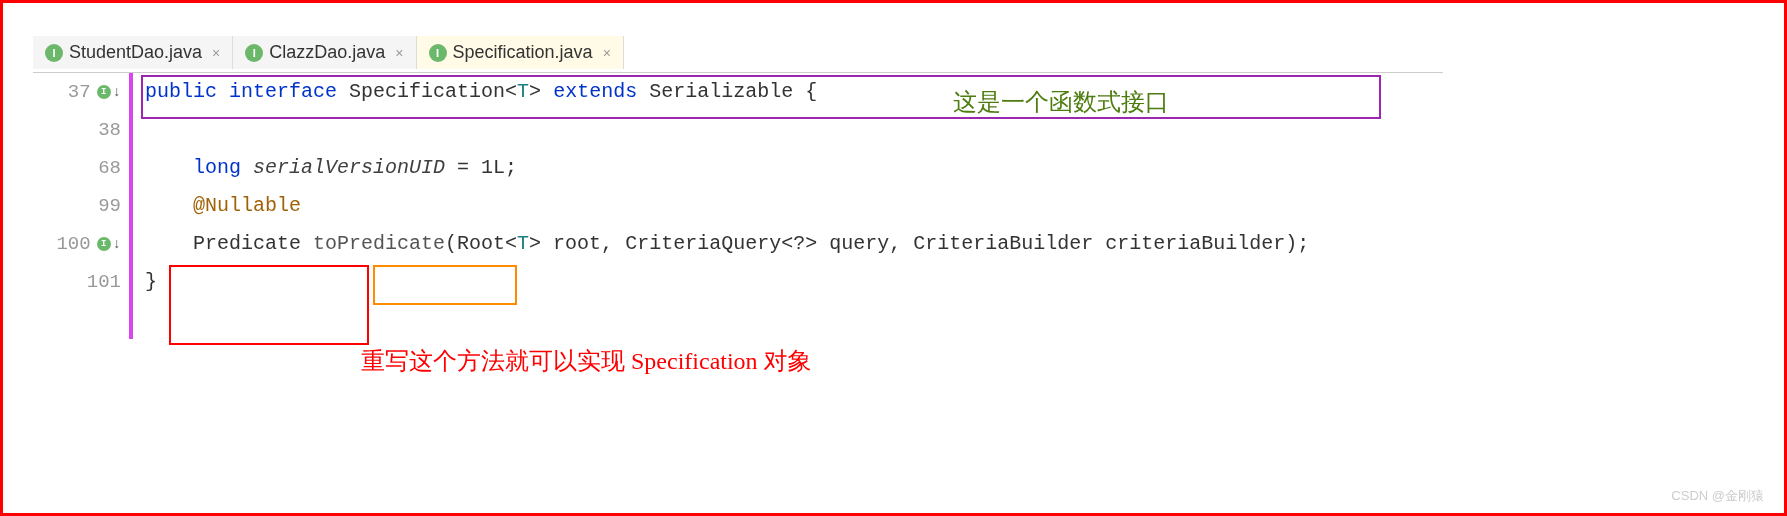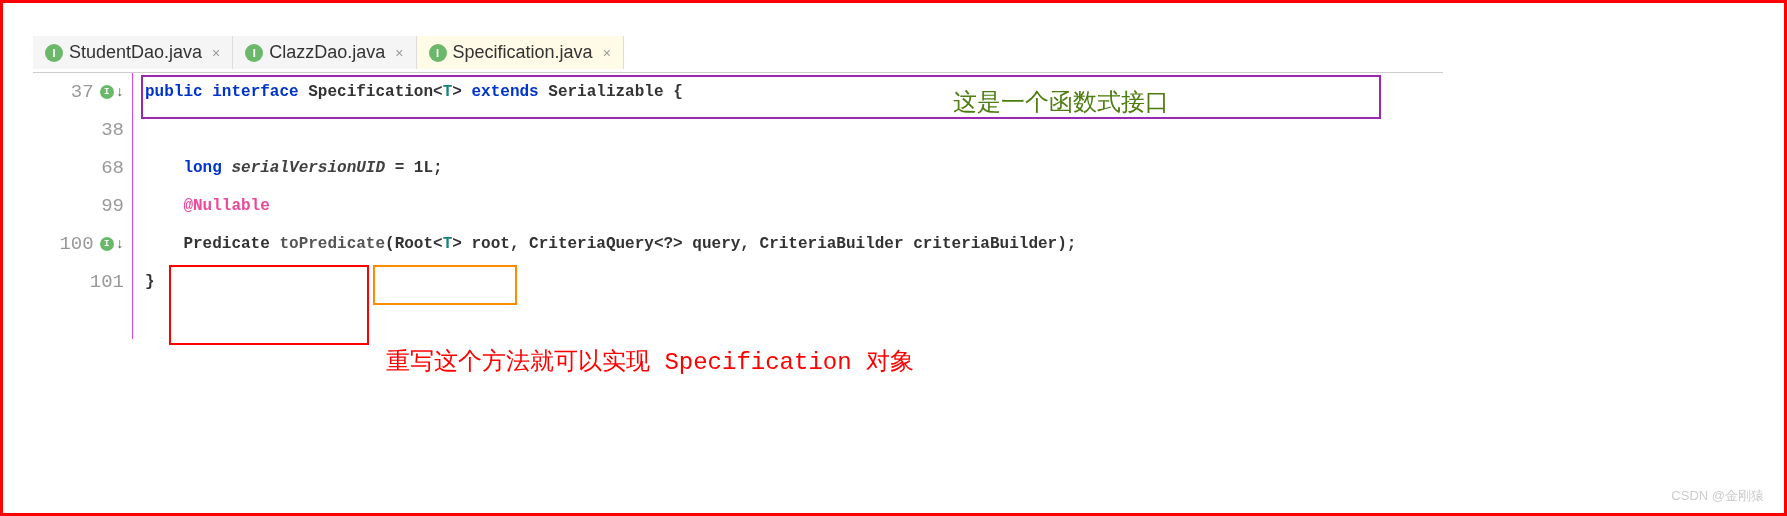--- a/index.html
+++ b/index.html
@@ -5,37 +5,37 @@
     * { margin: 0; padding: 0; box-sizing: border-box; }
     body { font-family: Consolas, "Courier New", monospace; background: #fff; }
     .outer-frame { border: 3px solid #ff0000; padding: 30px 30px 40px 30px; width: 1787px; height: 516px; position: relative; }
     .ide-container { position: relative; width: 1410px; }
     .tabs-row { display: flex; align-items: center; height: 40px; border-bottom: 1px solid #ccc; }
     .tab { display: flex; align-items: center; padding: 6px 12px; border-right: 1px solid #ddd; background: #f5f5f5; cursor: pointer; gap: 6px; font-family: -apple-system, "Segoe UI", sans-serif; font-size: 18px; color: #333; }
     .tab.active { background: #fffbe6; }
     .tab-icon { width: 18px; height: 18px; border-radius: 50%; background: #6bb86b; display: flex; align-items: center; justify-content: center; color: #fff; font-size: 11px; font-weight: bold; font-family: sans-serif; }
     .tab-close { color: #999; font-size: 14px; margin-left: 4px; }
     .code-area { display: flex; position: relative; }
-    .gutter { width: 100px; background: #fff; border-right: 1px solid #d946ef; }
+    .gutter { width: 100px; background: #fff; border-right: 4px solid #d946ef; }
     .gutter-line { height: 38px; display: flex; align-items: center; justify-content: flex-end; padding-right: 8px; color: #999; font-size: 19px; position: relative; }
     .impl-icon { width: 14px; height: 14px; border-radius: 50%; background: #6bb86b; display: inline-flex; align-items: center; justify-content: center; color: #fff; font-size: 9px; font-weight: bold; margin-left: 6px; }
     .down-arrow { color: #555; font-size: 14px; margin-left: 2px; }
-    .code-content { flex: 1; font-size: 16px; line-height: 38px; position: relative; font-weight: bold; }
+    .code-content { flex: 1; font-size: 20px; line-height: 38px; position: relative; }
     .code-line { height: 38px; white-space: pre; padding-left: 12px; }
     .kw { color: #0033cc; }
     .ident { color: #333; }
     .italic-purple { color: #404040; font-style: italic; }
-    .anno { color: #ec4899; }
+    .anno { color: #a16207; }
     .method-name { color: #555; margin-top: 20px; }
     .type-param { color: #1a8080; }
     .annotation-box-purple { position: absolute; border: 2px solid #9c27b0; top: 42px; left: 108px; width: 1240px; height: 44px; pointer-events: none; }
     .annotation-text-purple { position: absolute; top: 53px; left: 920px; color: #4d7c0f; font-size: 24px; font-family: "Microsoft YaHei", sans-serif; }
     .annotation-box-red { position: absolute; border: 2px solid #ff0000; top: 232px; left: 136px; width: 200px; height: 80px; pointer-events: none; }
     .annotation-box-orange { position: absolute; border: 2px solid #ff8c00; top: 232px; left: 340px; width: 144px; height: 40px; pointer-events: none; }
-    .annotation-text-red { position: absolute; top: 312px; left: 353px; color: #ff0000; font-size: 24px; font-family: Liberation Mono, monospace; }
+    .annotation-text-red { position: absolute; top: 312px; left: 328px; color: #ff0000; font-size: 24px; font-family: Liberation Serif, serif; }
     .watermark { position: absolute; bottom: 8px; right: 20px; color: #ccc; font-size: 13px; font-family: "Microsoft YaHei", sans-serif; }
   </style>
 </head>
 <body>
 
 <div class="outer-frame">
   <div class="ide-container">
 
     <div class="tabs-row">
       <div class="tab">

